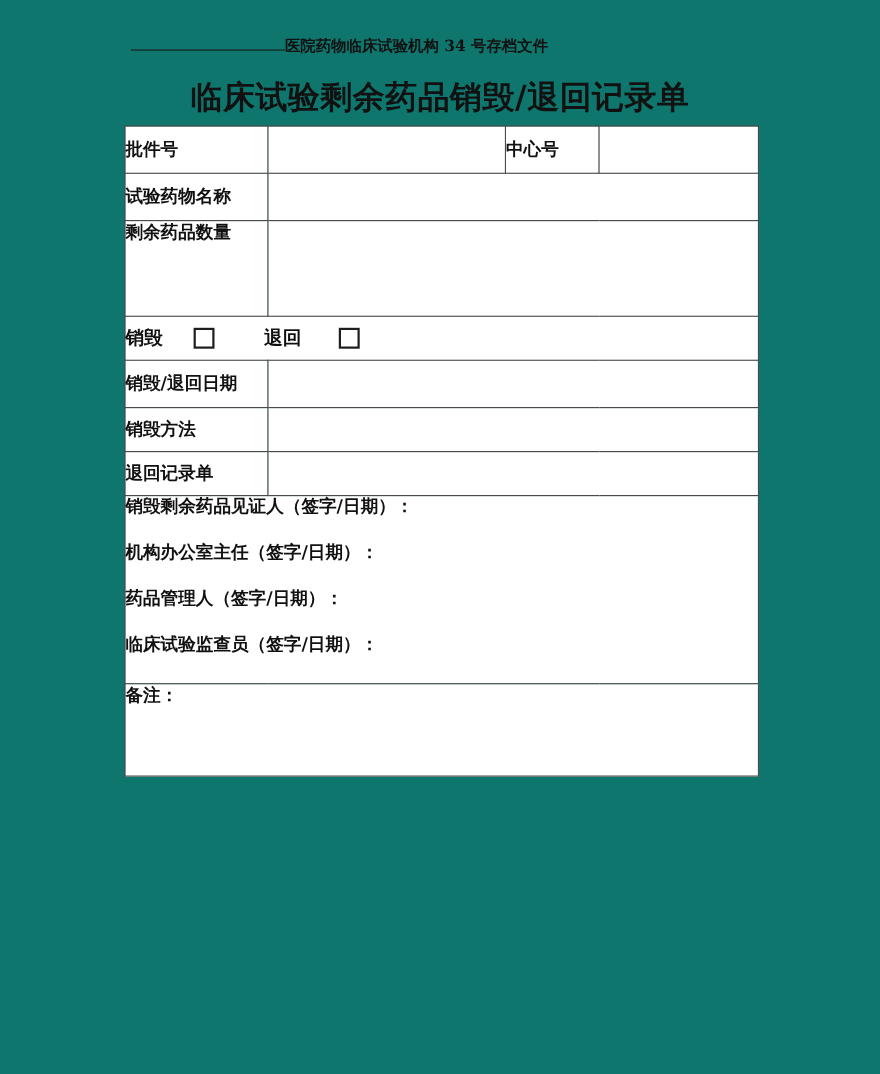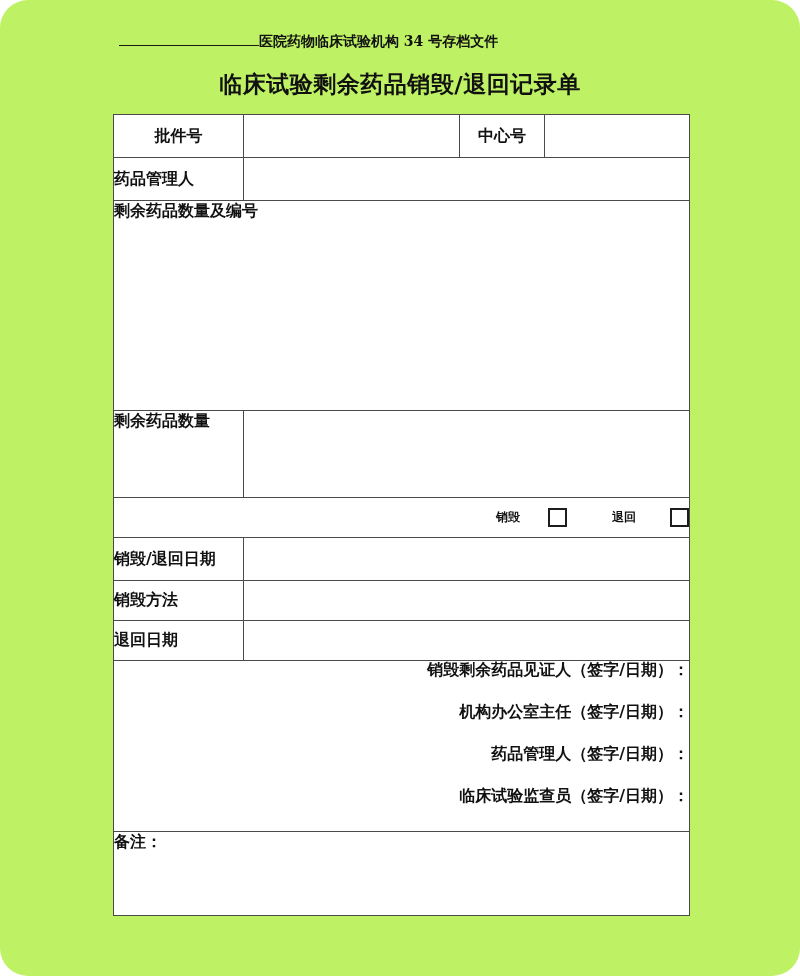--- a/index.html
+++ b/index.html
@@ -3,21 +3,21 @@
 <meta charset="utf-8">
 <style>
   html, body { margin: 0; padding: 0; }
   body {
     width: 800px; height: 976px;
     background: #ffffff;
     position: relative;
     font-family: "DejaVu Sans", sans-serif;
     color: #111111;
   }
-  .page { position: absolute; inset: 0; background: #bef264; border-radius: 28px; }
+  .page { position: absolute; inset: 0; background: #0f766e; }
 
   
   .doc-header {
     position: absolute;
     left: 119px; top: 31px;
     font-family: "DejaVu Serif", serif;
     font-size: 14px; font-weight: bold;
     white-space: nowrap;
     line-height: 18px;
   }
@@ -27,68 +27,68 @@
     border-bottom: 1px solid #1a1a1a;
     vertical-align: baseline;
   }
 
   
   .doc-title {
     position: absolute;
     left: 0; top: 69px; width: 800px;
     text-align: center;
     font-family: "DejaVu Serif", serif;
-    font-size: 23px; font-weight: bold;
+    font-size: 29px; font-weight: bold;
     letter-spacing: 0.5px;
   }
 
   
   table.form {
     position: absolute;
     left: 113px; top: 114px;
     width: 576px;
     border-collapse: collapse;
     table-layout: fixed;
   }
   table.form td {
     border: 1px solid #4a4a4a;
     font-size: 16px;
     font-weight: bold;
     padding: 0;
     background: #ffffff;
   }
   td.lbl        { padding-left: 10px; }
-  td.lbl-center { text-align: center; }
+  td.lbl-center { }
   td.v-top      { vertical-align: top; }
   .pad-top      { padding-top: 8px; }
 
   .big-cell  { padding: 8px 8px 0 8px; }
   .note-cell { padding: 10px 8px 0 8px; margin-left: 12px; }
 
   
   .check-row-inner {
     display: flex;
     align-items: center;
-    justify-content: flex-end;
+    justify-content: flex-start;
     height: 100%;
-    font-size: 12px;
+    font-size: 17px;
   }
   .checkbox {
     display: inline-block;
     width: 15px; height: 15px;
     border: 2px solid #1d1d1d;
     background: #ffffff;
     box-sizing: content-box;
   }
   .gap-a { margin-left: 28px; }
   .gap-b { margin-left: 45px; }
   .gap-c { margin-left: 34px; }
 
   
-  .sig-cell { padding: 12px 8px 0 10px; text-align: right; }
+  .sig-cell { padding: 12px 8px 0 10px; }
   .sig-line { line-height: 18px; margin: 0 0 24px 0; font-weight: bold; }
 </style>
 </head>
 <body>
 
 <div class="page">
 
   <div class="doc-header">
     <span class="blank-line"></span><span>医院药物临床试验机构 34 号存档文件</span>
   </div>
@@ -106,29 +106,24 @@
     <tbody>
         <tr style="height:43px">
       <td class="lbl-center">批件号</td>
       <td></td>
       <td class="lbl-center">中心号</td>
       <td></td>
     </tr>
 
 
     <tr style="height:43px">
-      <td class="lbl">药品管理人</td>
+      <td class="lbl">试验药物名称</td>
       <td colspan="3"></td>
     </tr>
 
-    <tr style="height:210px">
-      <td colspan="4" class="v-top big-cell">
-        <span>剩余药品数量及编号</span>
-      </td>
-    </tr>
 
     <tr style="height:87px">
       <td class="lbl v-top pad-top">剩余药品数量</td>
       <td colspan="3"></td>
     </tr>
 
     <tr style="height:40px">
       <td colspan="4">
         <div class="check-row-inner">
           <span>销毁</span>
@@ -143,21 +138,21 @@
       <td class="lbl">销毁/退回日期</td>
       <td colspan="3"></td>
     </tr>
 
     <tr style="height:40px">
       <td class="lbl">销毁方法</td>
       <td colspan="3"></td>
     </tr>
 
     <tr style="height:40px">
-      <td class="lbl">退回日期</td>
+      <td class="lbl">退回记录单</td>
       <td colspan="3"></td>
     </tr>
 
     <tr style="height:171px">
       <td colspan="4" class="v-top sig-cell">
         <div class="sig-line">销毁剩余药品见证人（签字/日期）：</div>
         <div class="sig-line">机构办公室主任（签字/日期）：</div>
         <div class="sig-line">药品管理人（签字/日期）：</div>
         <div class="sig-line">临床试验监查员（签字/日期）：</div>
       </td>

